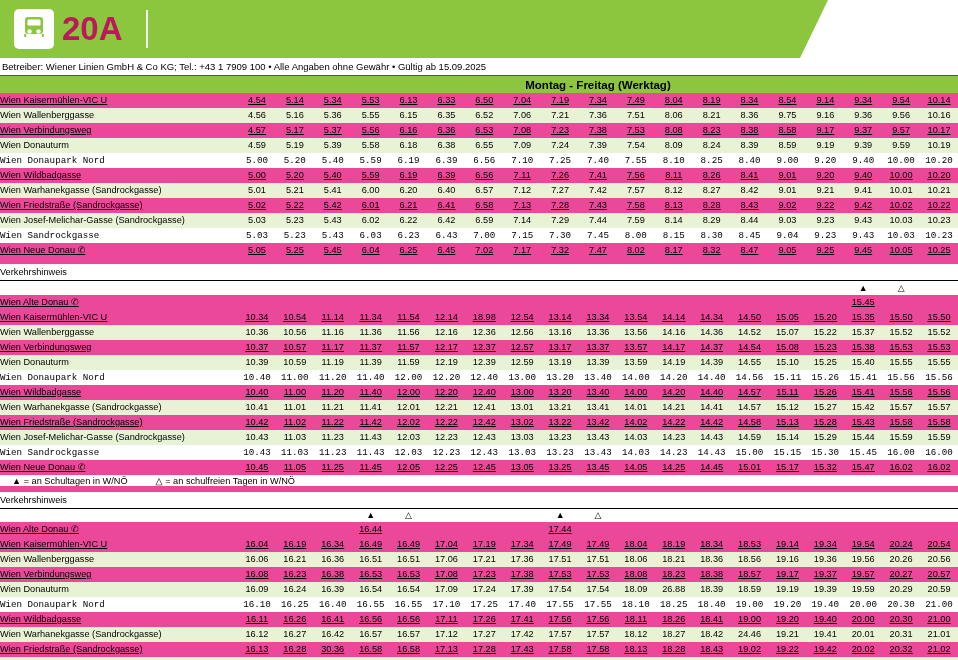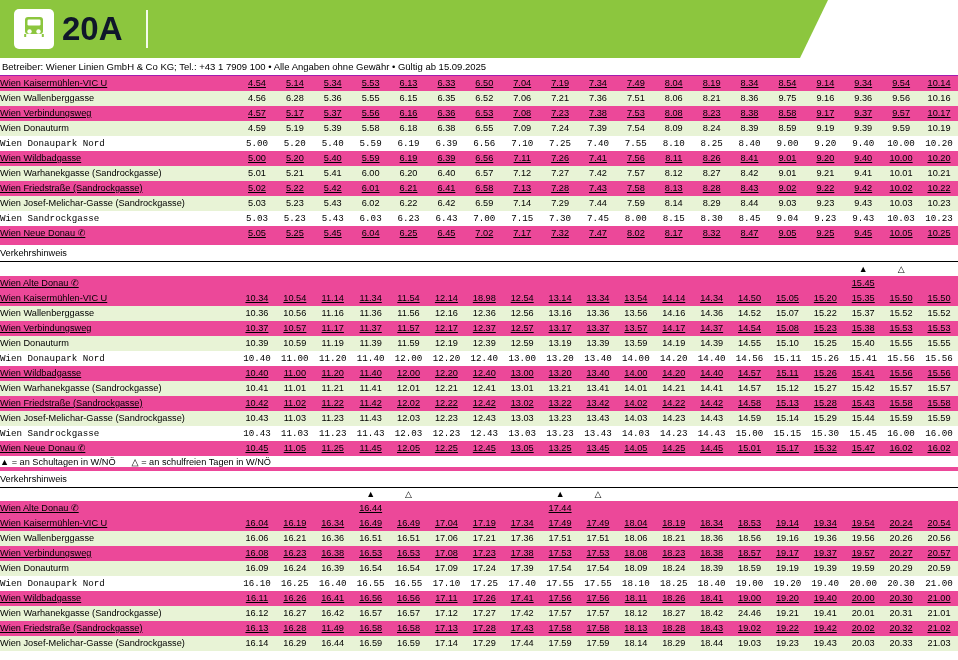--- a/index.html
+++ b/index.html
@@ -26,21 +26,21 @@
     border-bottom:58px solid transparent;
     width:0; height:0;
   }
   .line-badge {
     position:absolute; left:14px; top:9px;
     width:40px; height:40px; background:#ffffff; border-radius:5px;
     display:flex; align-items:center; justify-content:center;
   }
   .line-number {
     position:absolute; left:62px; top:8px;
-    font-size:33px; font-weight:bold; color:#0f172a; letter-spacing:0px;
+    font-size:33px; font-weight:bold; color:#be185d; letter-spacing:0px;
     line-height:42px;
   }
   .line-sep {
     position:absolute; left:146px; top:10px; width:2px; height:38px;
     background:#ffffff; opacity:.9;
   }
   .route-title {
     position:absolute; left:158px; top:18px;
     font-size:17px; font-weight:bold; color:#ffffff;
   }
@@ -70,30 +70,30 @@
     font-size:9.2px; padding-left:3px; white-space:nowrap; overflow:hidden;
     height:15px; line-height:15px;
   }
   .time {
     font-size:9.2px; text-align:center; height:15px; line-height:15px;
   }
   .rowA { background:#e8f3d6; }
   .rowB { background:#ffffff;font-family:Liberation Mono, monospace; }
   .rowGreen { background:#ec4899;text-decoration:underline; }
   .notice {
-    background:#ffffff; border-top:4px solid #ec4899; border-bottom:1px solid #000;
+    background:#ffffff; border-top:6px solid #ec4899; border-bottom:1px solid #000;
     font-size:9.2px; height:16px; line-height:16px; padding-left:3px; font-weight:normal;
   }
   .noticeRow td { background:#ffffff; }
   .symbolrow td { background:#ffffff; height:14px; }
   .sym { text-align:center; font-size:9px; }
   .legend {
     font-size:9.2px; padding:2px 0 3px 3px; background:#fff;
   }
-  .legend span { margin-right:16px; }
+  .legend span { margin-right:16px;margin-left:12px; }
 </style>
 </head>
 <body>
 
 <div class="page">
 
   <div class="header">
     <div class="header-green"></div>
 
     <div class="line-badge">
@@ -115,20 +115,24 @@
   </div>
 
   <div class="operator">Betreiber: Wiener Linien GmbH &amp; Co KG; Tel.: +43 1 7909 100  •  Alle Angaben ohne Gewähr  •  Gültig ab 15.09.2025</div>
 
   <table class="tt">
     <colgroup>
       <col style="width:238px">
       <col span="19" style="width:37.9px">
     </colgroup>
     <tbody id="tbody">
+        <tr>
+          <td class="dayband"></td>
+          <td class="dayband" colspan="19">Montag - Freitag (Werktag)</td>
+        </tr>
         <tr class="rowGreen">
           <td class="stopname">Wien Kaisermühlen-VIC U</td>
           <td class="time">4.54</td>
           <td class="time">5.14</td>
           <td class="time">5.34</td>
           <td class="time">5.53</td>
           <td class="time">6.13</td>
           <td class="time">6.33</td>
           <td class="time">6.50</td>
           <td class="time">7.04</td>
@@ -140,21 +144,21 @@
           <td class="time">8.34</td>
           <td class="time">8.54</td>
           <td class="time">9.14</td>
           <td class="time">9.34</td>
           <td class="time">9.54</td>
           <td class="time">10.14</td>
         </tr>
         <tr class="rowA">
           <td class="stopname">Wien Wallenberggasse</td>
           <td class="time">4.56</td>
-          <td class="time">6.28</td>
+          <td class="time">5.16</td>
           <td class="time">5.36</td>
           <td class="time">5.55</td>
           <td class="time">6.15</td>
           <td class="time">6.35</td>
           <td class="time">6.52</td>
           <td class="time">7.06</td>
           <td class="time">7.21</td>
           <td class="time">7.36</td>
           <td class="time">7.51</td>
           <td class="time">8.06</td>
@@ -775,21 +779,21 @@
           <td class="time">16.24</td>
           <td class="time">16.39</td>
           <td class="time">16.54</td>
           <td class="time">16.54</td>
           <td class="time">17.09</td>
           <td class="time">17.24</td>
           <td class="time">17.39</td>
           <td class="time">17.54</td>
           <td class="time">17.54</td>
           <td class="time">18.09</td>
-          <td class="time">18.24</td>
+          <td class="time">26.88</td>
           <td class="time">18.39</td>
           <td class="time">18.59</td>
           <td class="time">19.19</td>
           <td class="time">19.39</td>
           <td class="time">19.59</td>
           <td class="time">20.29</td>
           <td class="time">20.59</td>
         </tr>
         <tr class="rowB">
           <td class="stopname">Wien Donaupark Nord</td>
@@ -854,21 +858,21 @@
           <td class="time">19.21</td>
           <td class="time">19.41</td>
           <td class="time">20.01</td>
           <td class="time">20.31</td>
           <td class="time">21.01</td>
         </tr>
         <tr class="rowGreen">
           <td class="stopname">Wien Friedstraße (Sandrockgasse)</td>
           <td class="time">16.13</td>
           <td class="time">16.28</td>
-          <td class="time">11.49</td>
+          <td class="time">30.36</td>
           <td class="time">16.58</td>
           <td class="time">16.58</td>
           <td class="time">17.13</td>
           <td class="time">17.28</td>
           <td class="time">17.43</td>
           <td class="time">17.58</td>
           <td class="time">17.58</td>
           <td class="time">18.13</td>
           <td class="time">18.28</td>
           <td class="time">18.43</td>

